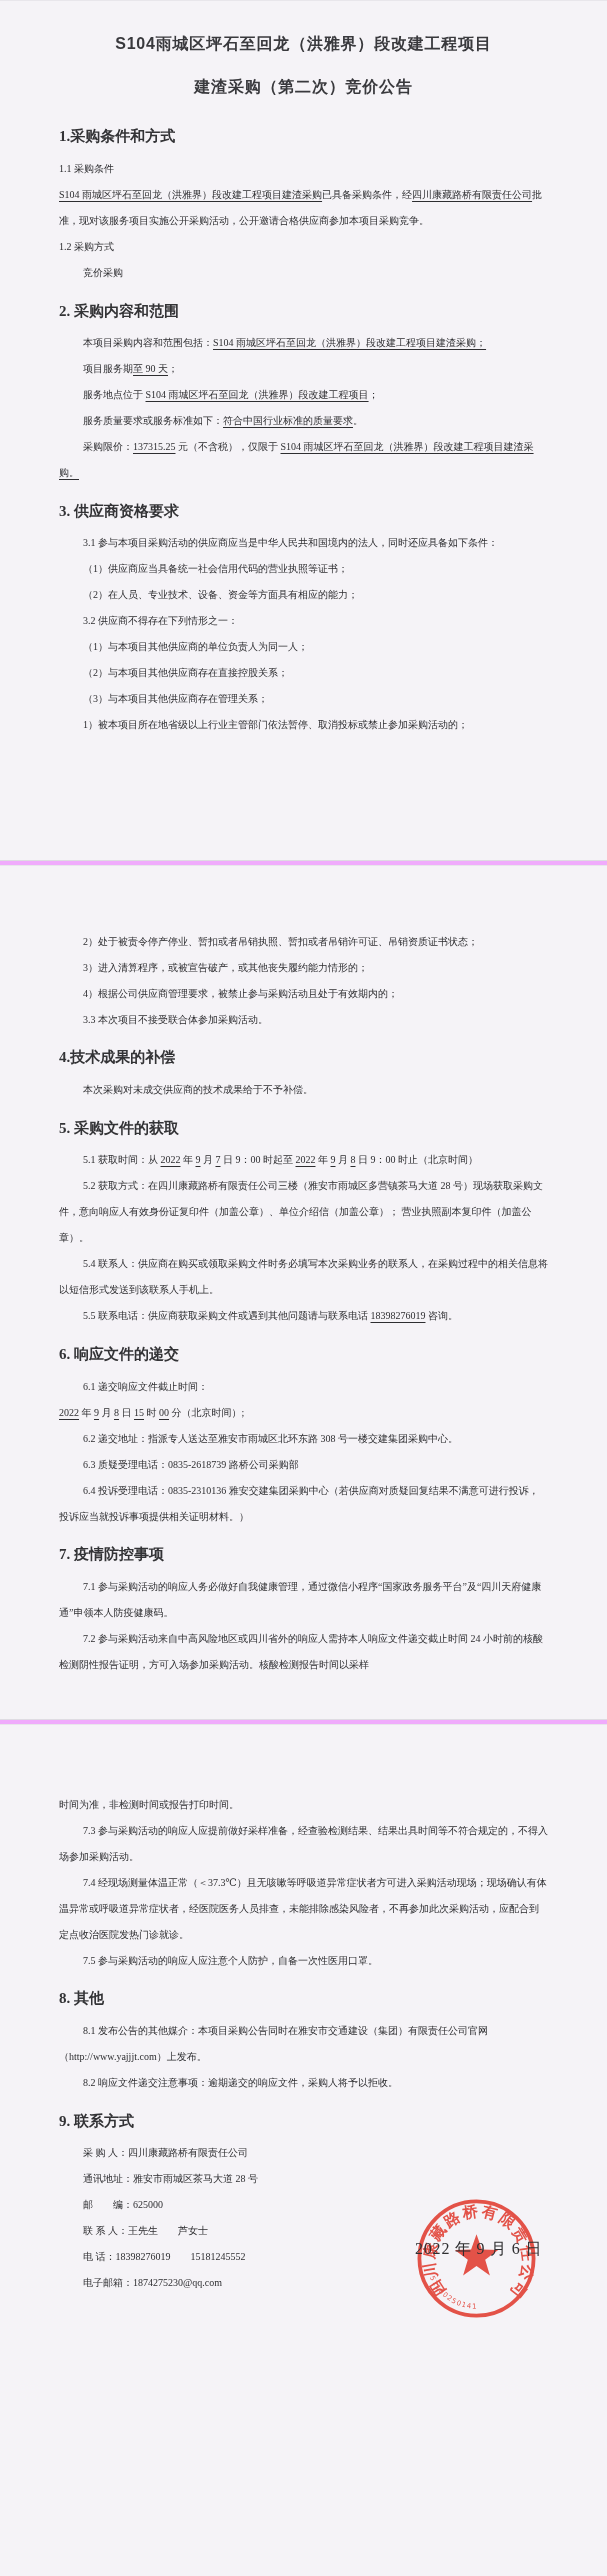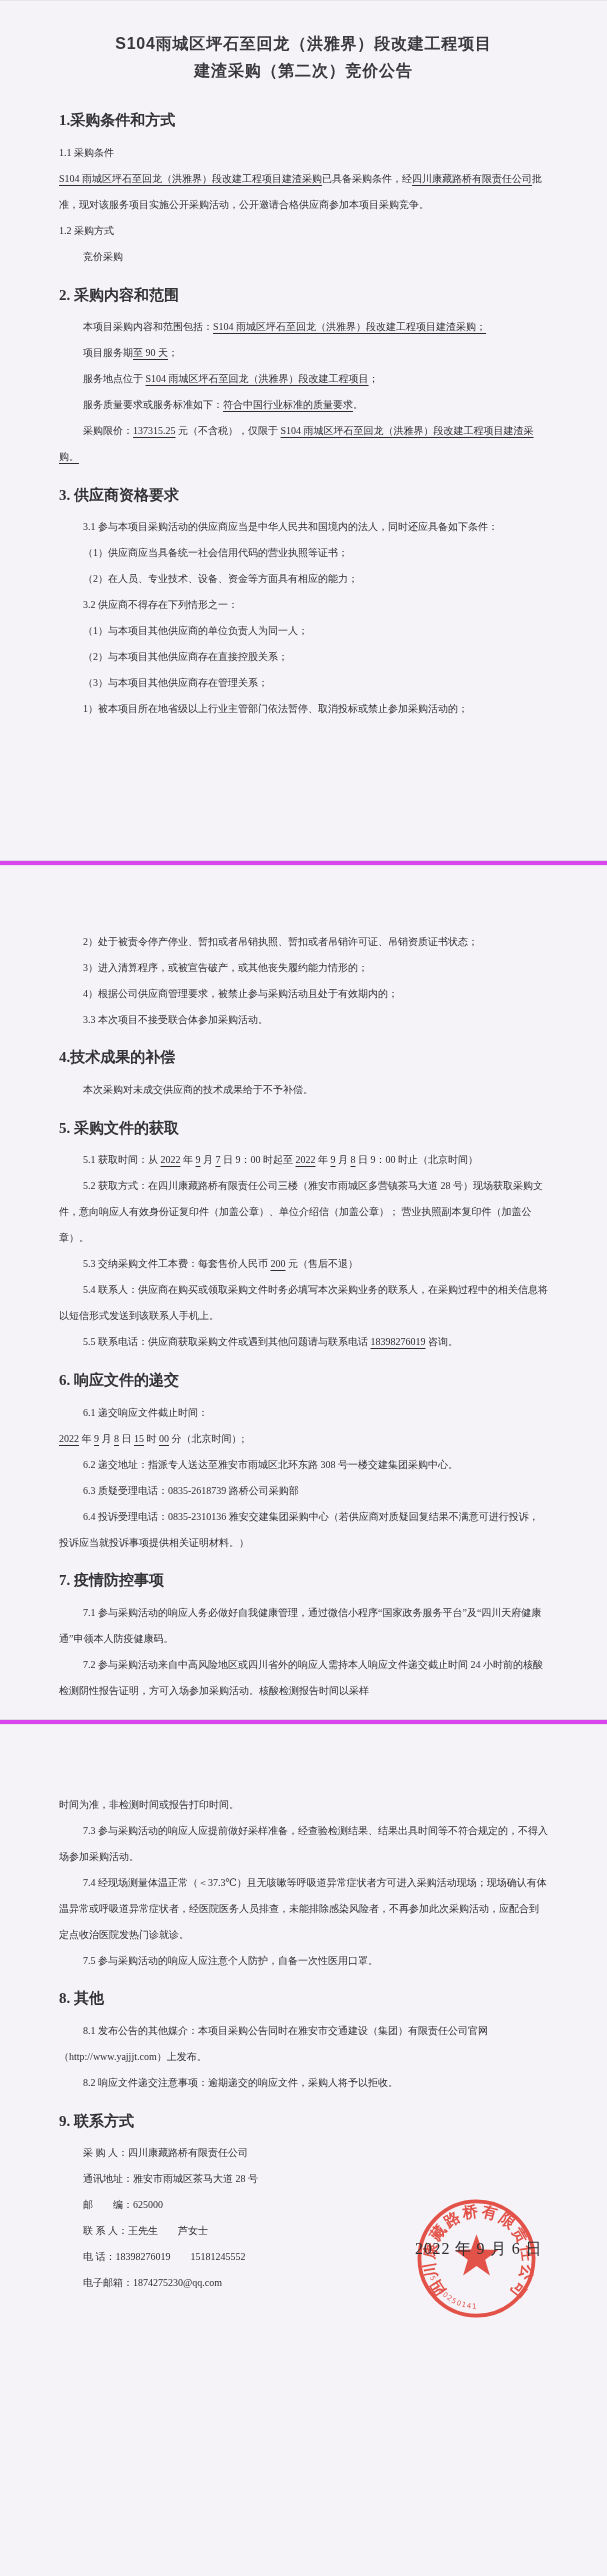--- a/index.html
+++ b/index.html
@@ -1,25 +1,25 @@
 <!DOCTYPE html>
 <html style="font-size:12px"><head>
 <meta charset="utf-8">
 <style>
   html,body{margin:0;padding:0;background:#fcfcfd;}
-  #scan{position:relative;width:607px;height:2576px;margin:0 auto;background:#d946ef;
+  #scan{position:relative;width:607px;height:2576px;margin:0 auto;background:#f0abfc;
         font-family:"Liberation Serif","DejaVu Serif",serif;color:#2e2e31;}
   .page{box-sizing:border-box;width:607px;background:#f5f3f7;overflow:hidden;
         padding-left:59px;padding-right:59px;border-top:0.8px solid #e8e6eb;border-bottom:0.8px solid #dedce2;}
   #page-1{height:861px;padding-top:18px;}
   #page-2{height:855px;margin-top:3.8px;padding-top:63px;}
   #page-3{height:899px;margin-top:3.8px;padding-top:67px;}
   .blk{font-size:10px;line-height:26px;margin:0;}
   .blk.title{font-family:"Liberation Sans","DejaVu Sans",sans-serif;font-weight:bold;
-             font-size:16px;line-height:27px;text-align:center;color:#39393d;letter-spacing:0.8px;}
+             font-size:16px;line-height:27px;text-align:center;color:#39393d;letter-spacing:0.8px;margin-top:16px;}
   .blk.title:first-child{margin-top:10.6px;}
   .blk.h1{font-family:Liberation Serif, serif;font-weight:bold;
           font-size:15px;line-height:23px;margin:13.7px 0 7.6px 0;color:#333336;}
   .blk.ind{text-indent:24px;}
   .u{text-decoration:underline;text-underline-offset:3px;text-decoration-thickness:0.8px;}
   #title-gap{height:12px;}
   .stamp{position:absolute;left:408px;top:2190px;width:137px;height:137px;opacity:.92;}
   .stamp-date{position:absolute;left:415px;top:2239px;font-size:16px;color:#2f2f31;
               letter-spacing:0.8px;white-space:nowrap;}
 </style>
@@ -56,21 +56,20 @@
       <div class="page" id="page-2">
         <div class="blk p ind"><span>2）处于被责令停产停业、暂扣或者吊销执照、暂扣或者吊销许可证、吊销资质证书状态；</span></div>
         <div class="blk p ind"><span>3）进入清算程序，或被宣告破产，或其他丧失履约能力情形的；</span></div>
         <div class="blk p ind"><span>4）根据公司供应商管理要求，被禁止参与采购活动且处于有效期内的；</span></div>
         <div class="blk p ind"><span>3.3 本次项目不接受联合体参加采购活动。</span></div>
         <div class="blk h1"><span>4.技术成果的补偿</span></div>
         <div class="blk p ind"><span>本次采购对未成交供应商的技术成果给于不予补偿。</span></div>
         <div class="blk h1"><span>5. 采购文件的获取</span></div>
         <div class="blk p ind"><span>5.1 获取时间：从 </span><span class="u">2022</span><span> 年 </span><span class="u">9</span><span> 月 </span><span class="u">7</span><span> 日 9：00 时起至 </span><span class="u">2022</span><span> 年 </span><span class="u">9</span><span> 月 </span><span class="u">8</span><span> 日 9：00 时止（北京时间）</span></div>
         <div class="blk p ind"><span>5.2 获取方式：在四川康藏路桥有限责任公司三楼（雅安市雨城区多营镇茶马大道 28 号）现场获取采购文件，意向响应人有效身份证复印件（加盖公章）、单位介绍信（加盖公章）； 营业执照副本复印件（加盖公章）。</span></div>
-        <div class="blk p ind"><span>5.3 交纳采购文件工本费：每套售价人民币 </span><span class="u">200</span><span> 元（售后不退）</span></div>
         <div class="blk p ind"><span>5.4 联系人：供应商在购买或领取采购文件时务必填写本次采购业务的联系人，在采购过程中的相关信息将以短信形式发送到该联系人手机上。</span></div>
         <div class="blk p ind"><span>5.5 联系电话：供应商获取采购文件或遇到其他问题请与联系电话 </span><span class="u">18398276019</span><span> 咨询。</span></div>
         <div class="blk h1"><span>6. 响应文件的递交</span></div>
         <div class="blk p ind"><span>6.1 递交响应文件截止时间：</span></div>
         <div class="blk p"><span class="u">2022</span><span> 年 </span><span class="u">9</span><span> 月 </span><span class="u">8</span><span> 日 </span><span class="u">15</span><span> 时 </span><span class="u">00</span><span> 分（北京时间）;</span></div>
         <div class="blk p ind"><span>6.2 递交地址：指派专人送达至雅安市雨城区北环东路 308 号一楼交建集团采购中心。</span></div>
         <div class="blk p ind"><span>6.3 质疑受理电话：0835-2618739 路桥公司采购部</span></div>
         <div class="blk p ind"><span>6.4 投诉受理电话：0835-2310136 雅安交建集团采购中心（若供应商对质疑回复结果不满意可进行投诉，投诉应当就投诉事项提供相关证明材料。）</span></div>
         <div class="blk h1"><span>7. 疫情防控事项</span></div>
         <div class="blk p ind"><span>7.1 参与采购活动的响应人务必做好自我健康管理，通过微信小程序“国家政务服务平台”及“四川天府健康通”申领本人防疫健康码。</span></div>

